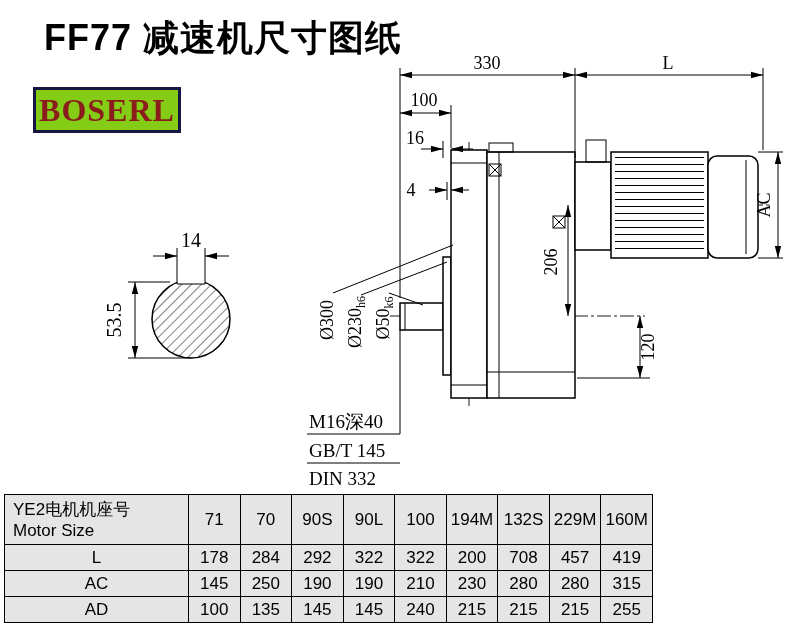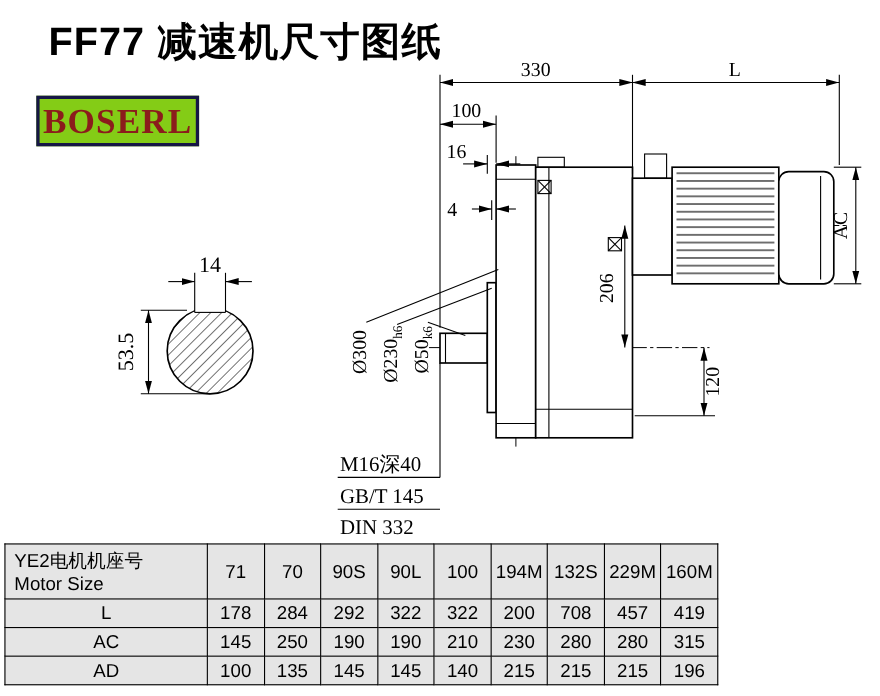--- a/index.html
+++ b/index.html
@@ -211,22 +211,22 @@
           <td>280</td>
           <td>280</td>
           <td>315</td>
         </tr>
         <tr>
           <td>AD</td>
           <td>100</td>
           <td>135</td>
           <td>145</td>
           <td>145</td>
-          <td>140</td>
+          <td>240</td>
           <td>215</td>
           <td>215</td>
           <td>215</td>
-          <td>196</td>
+          <td>255</td>
         </tr>
       </tbody>
   </table>
 
 </div>
 
 </body></html>

